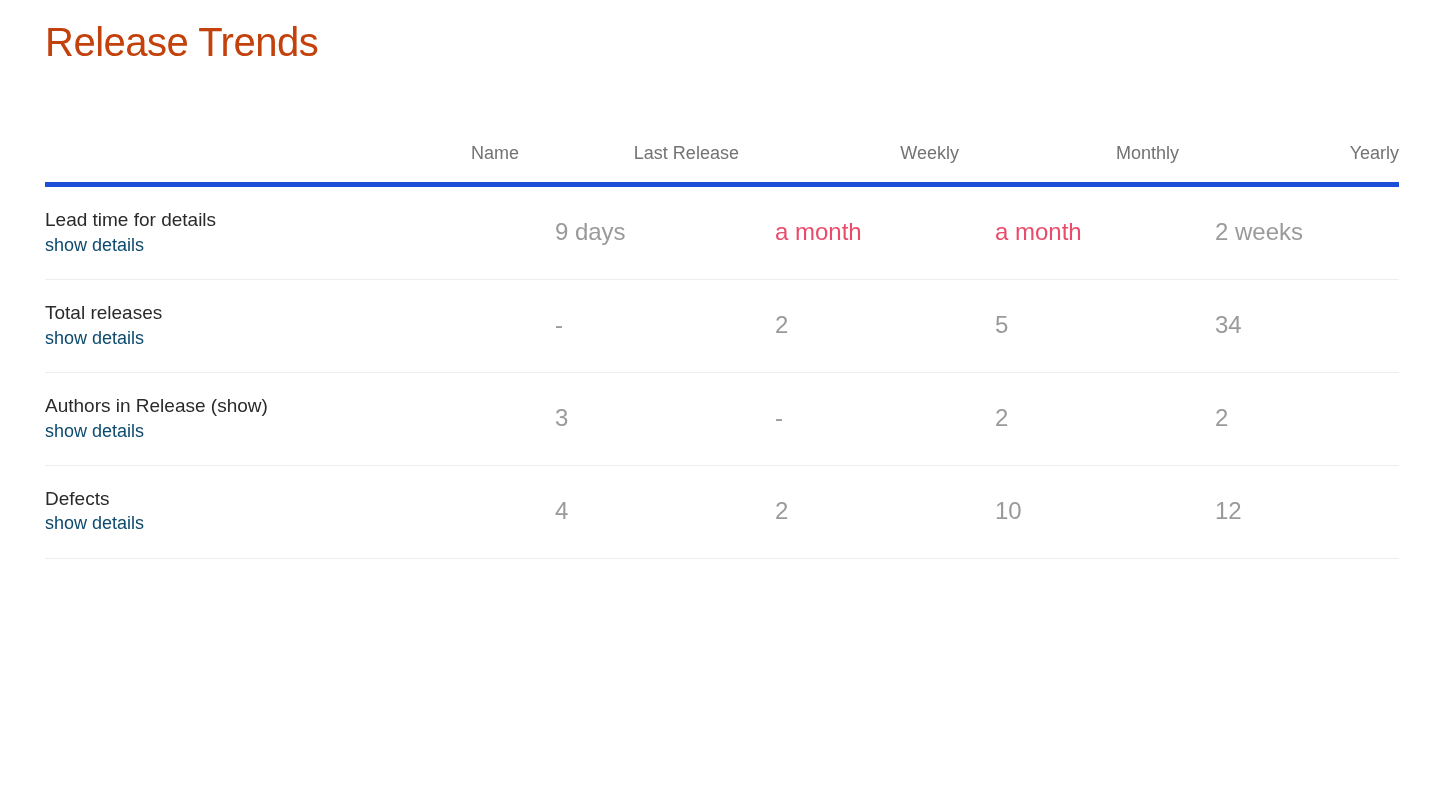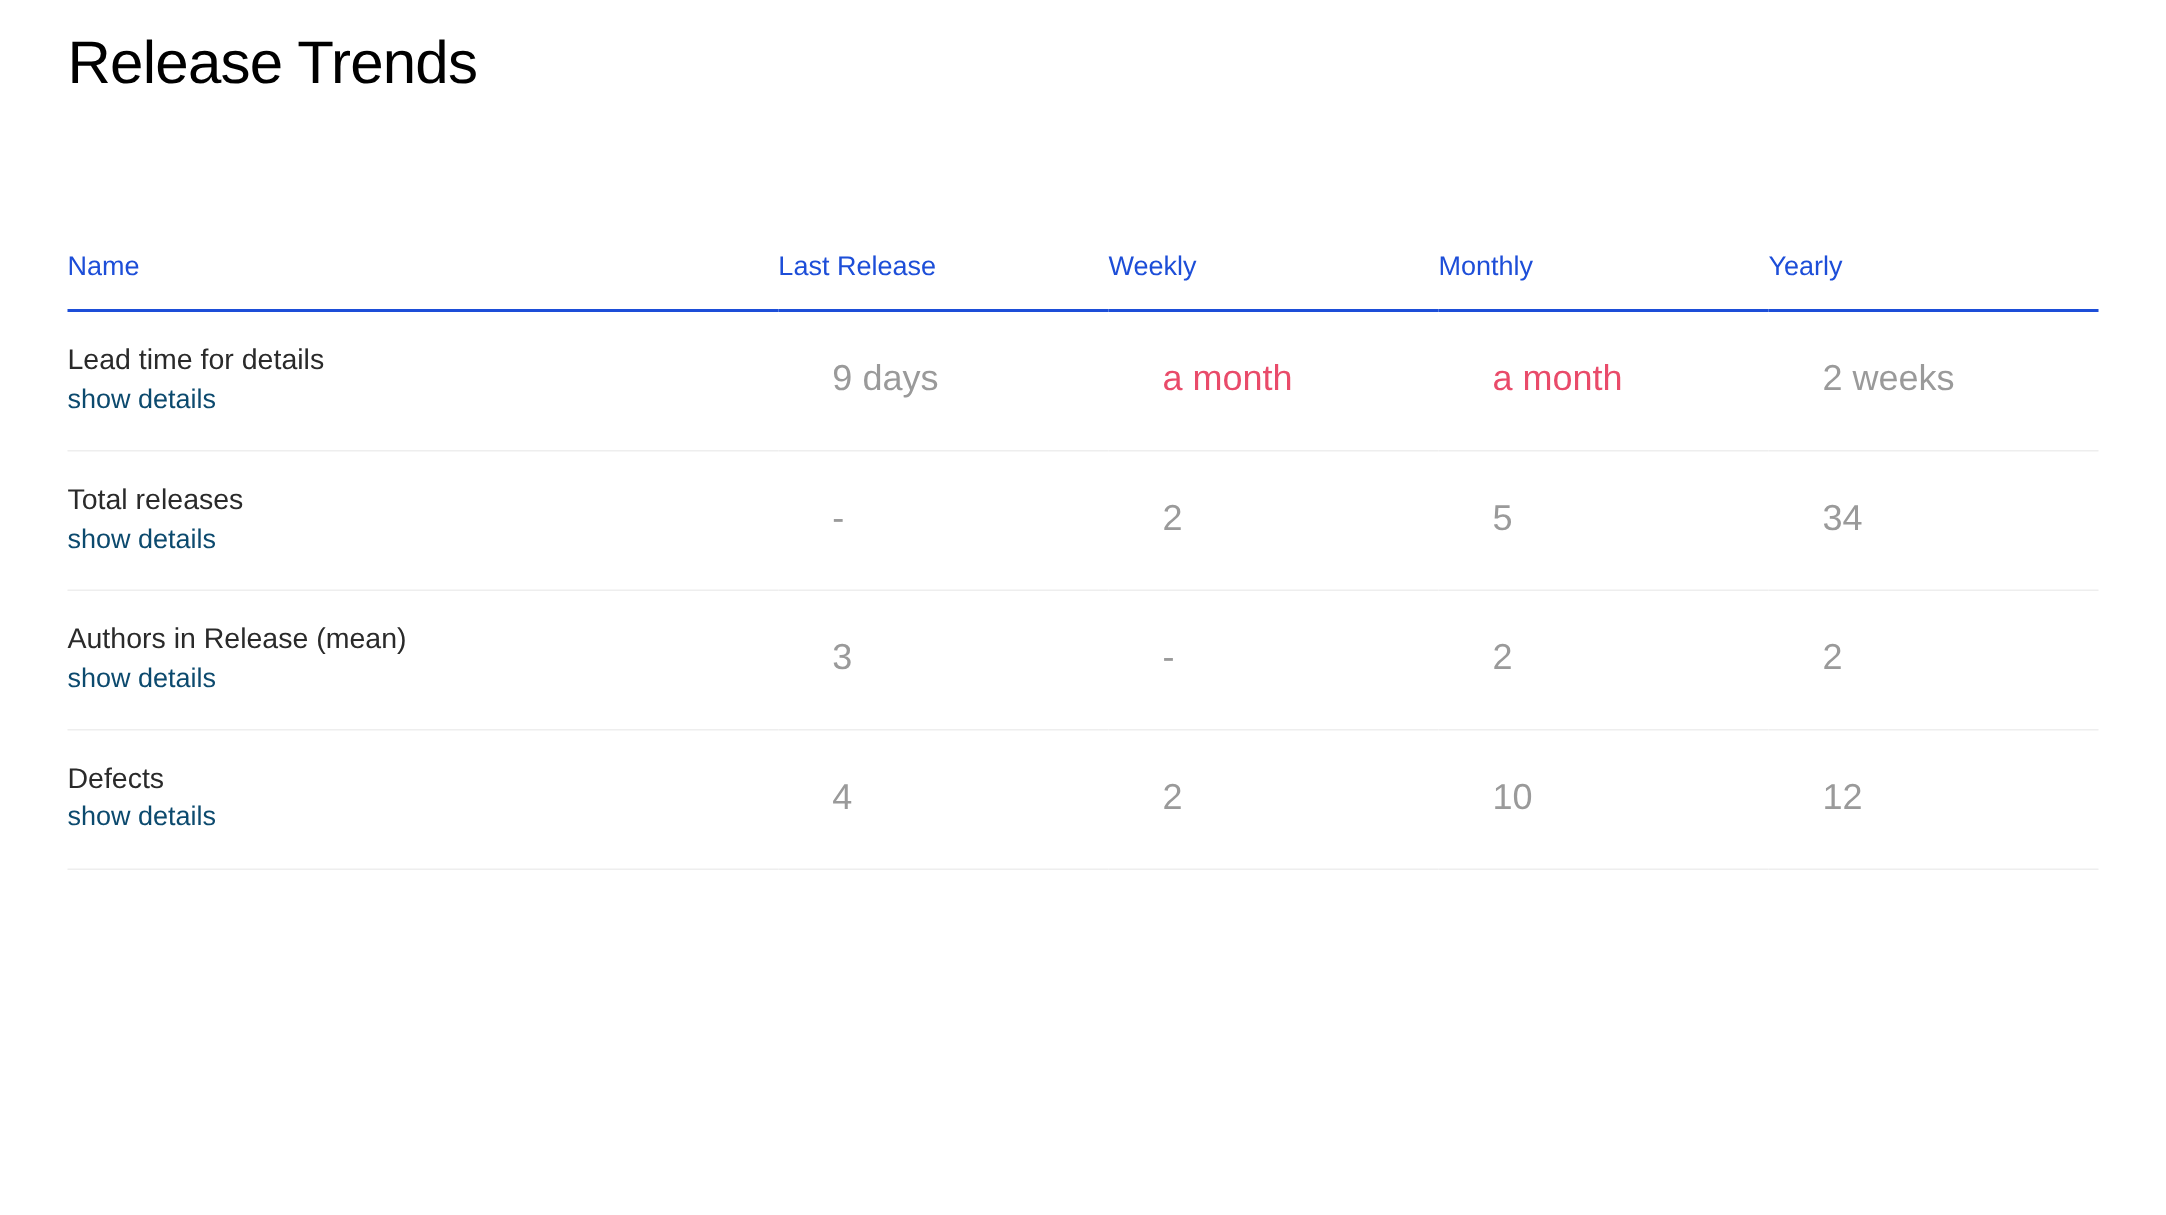--- a/index.html
+++ b/index.html
@@ -9,35 +9,35 @@
   }
   body {
     font-family: -apple-system, BlinkMacSystemFont, "Segoe UI", Helvetica, Arial, sans-serif;
     background: #ffffff;
     padding: 20px 45px;
     width: 1444px;
   }
   .page-title {
     font-size: 40px;
     font-weight: 500;
-    color: #000000;
+    color: #c2410c;
     letter-spacing: -0.5px;
-    margin-bottom: 84px;
+    margin-bottom: 60px;
   }
   .trends-table {
     width: 100%;
     border-collapse: collapse;
   }
   .trends-table thead th {
-    text-align: left;
+    text-align: right;
     font-size: 18px;
     font-weight: 400;
-    color: #1d4ed8;
+    color: #737373;
     padding: 18px 0;
-    border-bottom: 2px solid #1d4ed8;
+    border-bottom: 5px solid #1d4ed8;
   }
   .trends-table thead th.col-name {
     width: 35%;
   }
   .trends-table thead th.col-val {
     width: 16.25%;
   }
   .trends-table tbody tr {
     border-bottom: 1px solid #eeeeee;
   }
@@ -96,21 +96,21 @@
           <div class="metric-name">Total releases</div>
           <div class="show-details">show details</div>
         </td>
         <td><span class="val c-gray">-</span></td>
         <td><span class="val c-gray">2</span></td>
         <td><span class="val c-gray">5</span></td>
         <td><span class="val c-gray">34</span></td>
       </tr>
       <tr>
         <td>
-          <div class="metric-name">Authors in Release (mean)</div>
+          <div class="metric-name">Authors in Release (show)</div>
           <div class="show-details">show details</div>
         </td>
         <td><span class="val c-gray">3</span></td>
         <td><span class="val c-gray">-</span></td>
         <td><span class="val c-gray">2</span></td>
         <td><span class="val c-gray">2</span></td>
       </tr>
       <tr>
         <td>
           <div class="metric-name">Defects</div>

